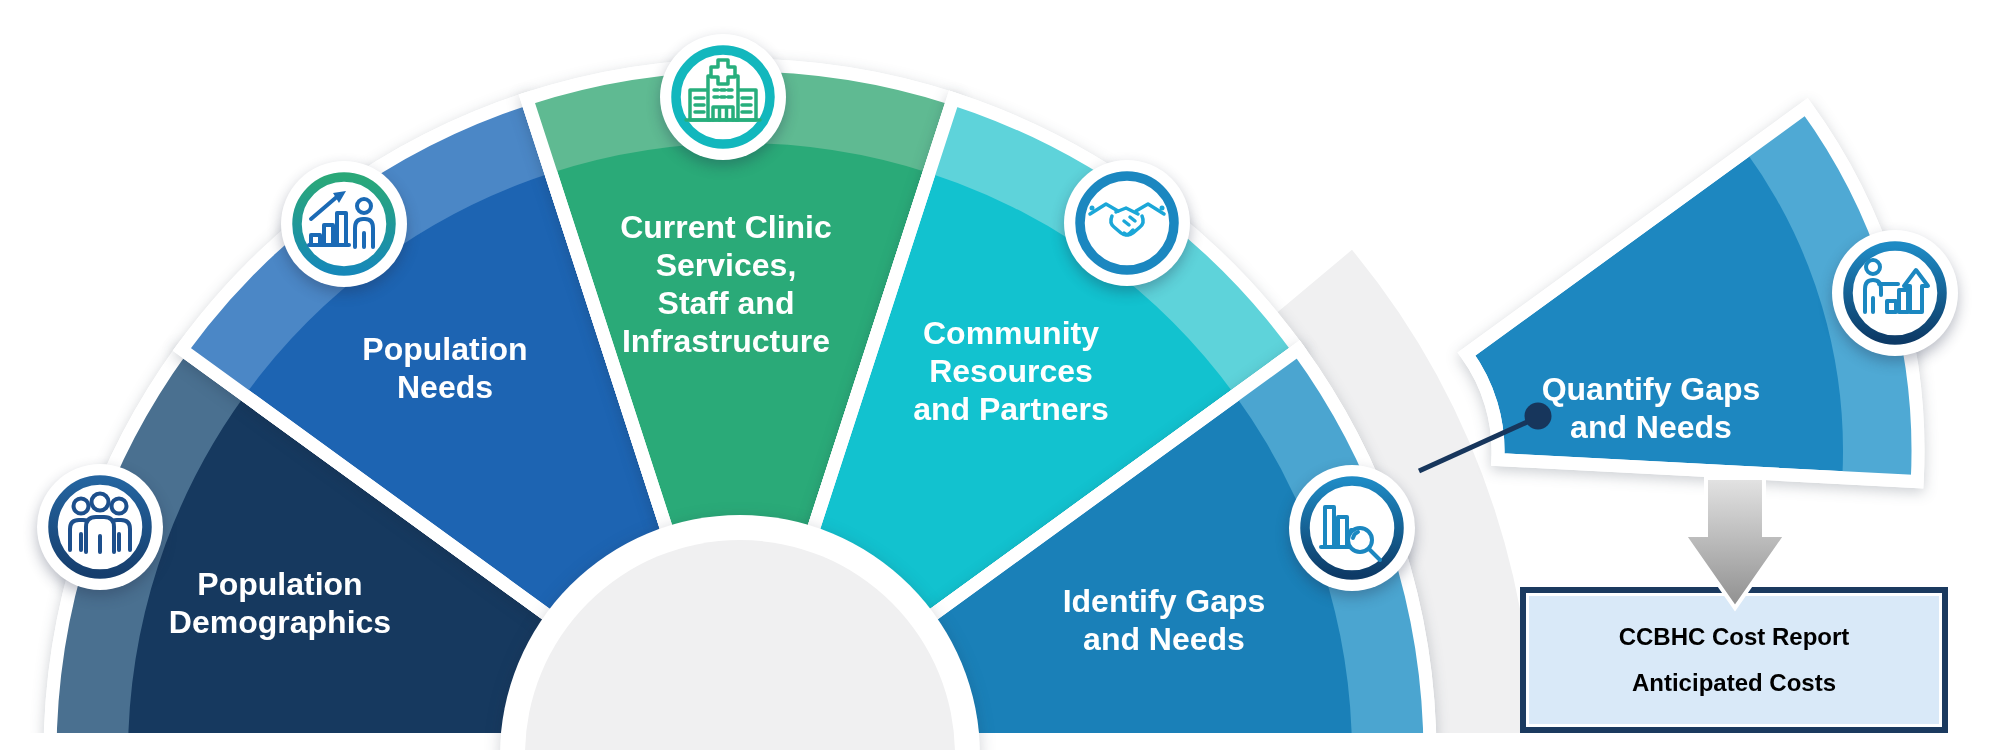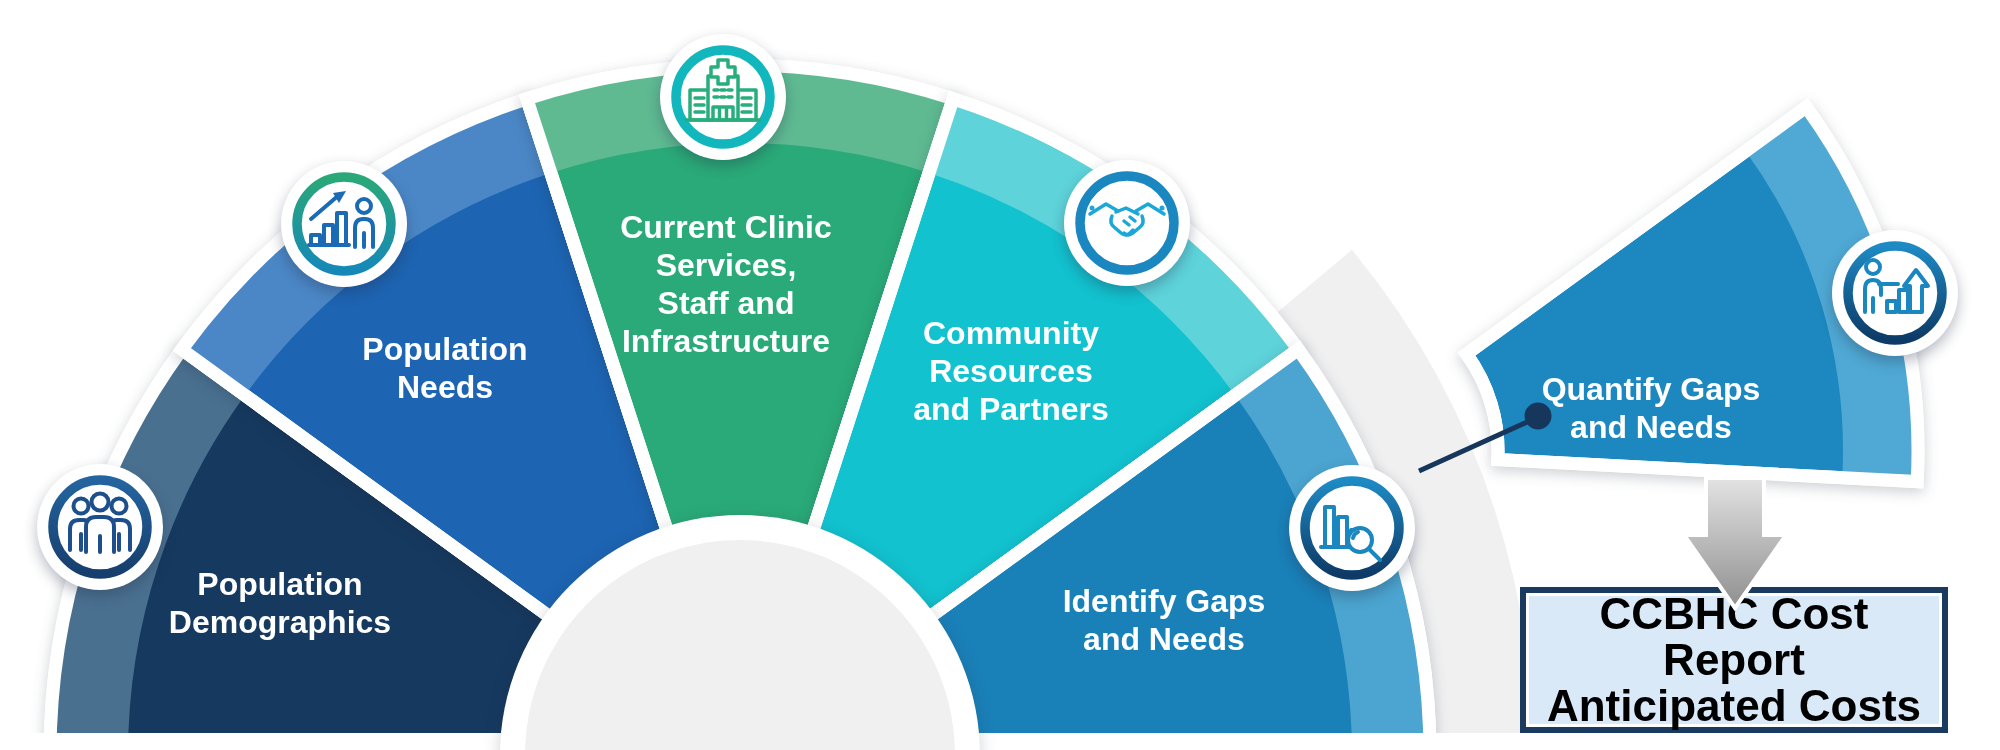--- a/index.html
+++ b/index.html
@@ -8,21 +8,21 @@
   .wedge{filter:drop-shadow(0 4px 7px rgba(25,35,55,.22));}
   .hub{filter:drop-shadow(0 3px 8px rgba(25,35,55,.20));}
   .wedge-label{position:absolute;transform:translate(-50%,-50%);color:#fff;font-weight:700;
     font-size:32px;line-height:38px;text-align:center;white-space:pre-line;}
   .icon-circle{position:absolute;width:126px;height:126px;border-radius:50%;background:#fff;
     box-shadow:0 6px 14px rgba(35,45,70,.32);}
   .icon-circle svg{display:block;}
   .output-box{position:absolute;left:1520px;top:587px;width:428px;height:146px;box-sizing:border-box;
     border:6px solid #1b3a5f;background:#1b3a5f;}
   .output-box-inner{position:absolute;inset:0;border:3px solid #ffffff;display:flex;align-items:center;
-    justify-content:center;text-align:center;font-weight:700;font-size:44px;line-height:46px;
+    justify-content:center;text-align:center;font-weight:700;font-size:24px;line-height:46px;
     white-space:pre-line;}
 </style>
 </head>
 <body>
 
 <div class="stage">
 
   <svg class="layer" viewBox="0 0 2000 750">
 
     <path d="M740,755 L1352.8,240.6 A800,800 0 0 1 1538,810.8 Z" stroke="#ffffff" stroke-width="13" fill="#f0f0f1"></path>

